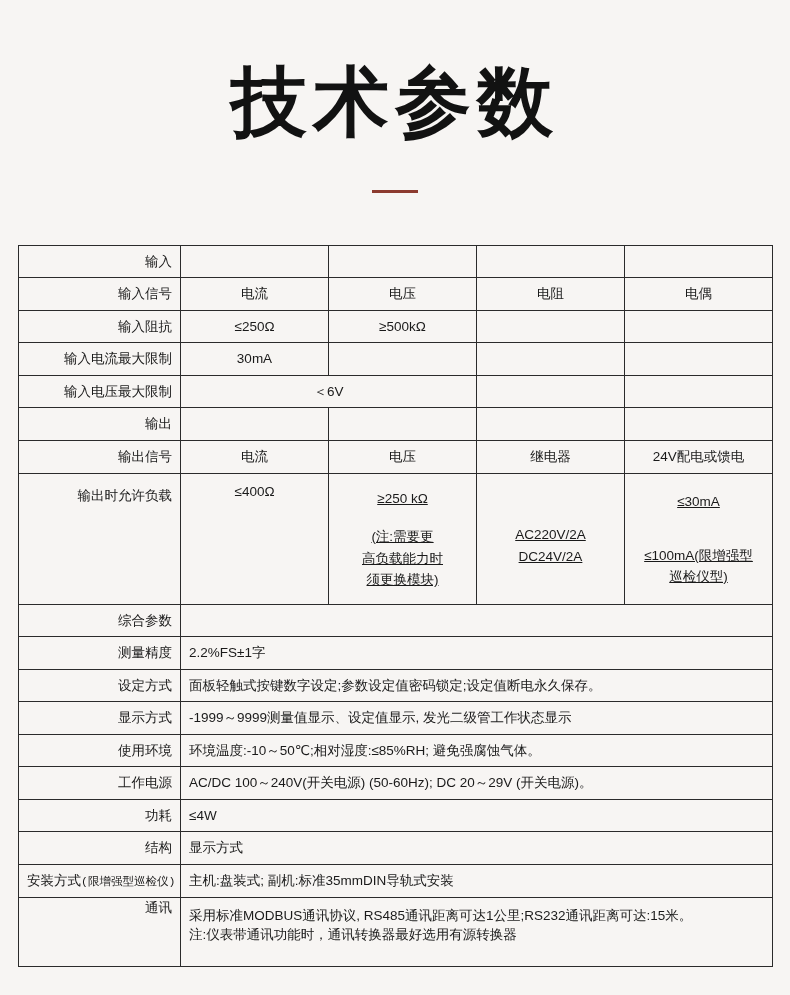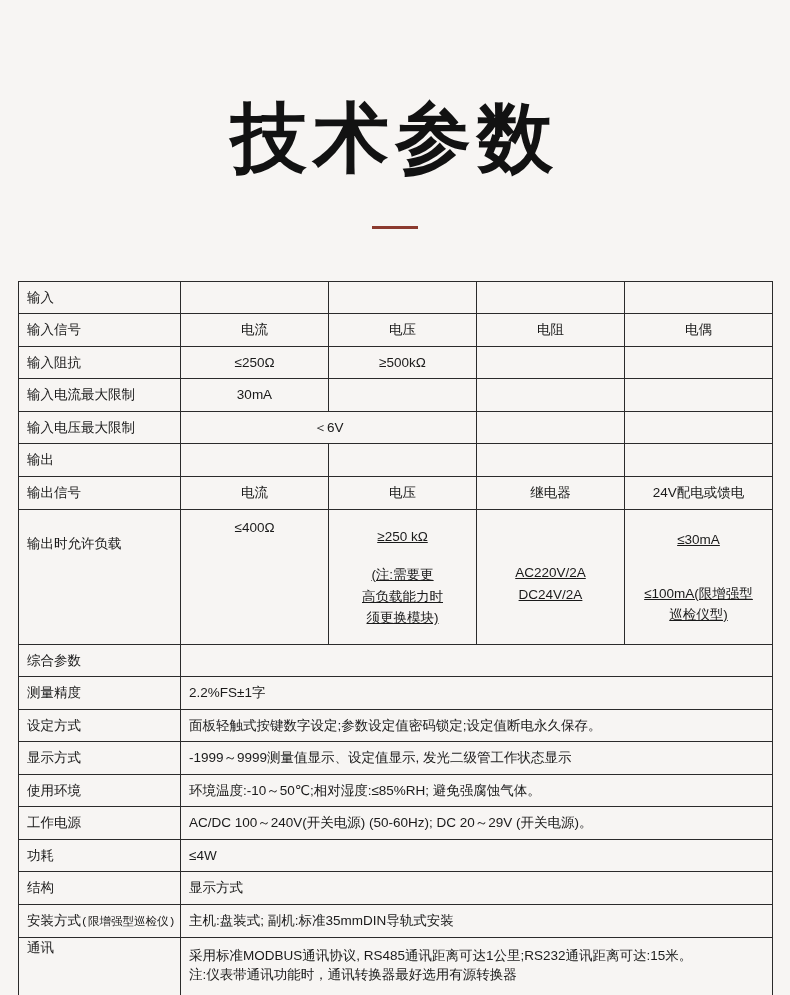--- a/index.html
+++ b/index.html
@@ -15,21 +15,21 @@
     overflow: hidden;
   }
   .page {
     position: relative;
     width: 790px;
     height: 995px;
     box-sizing: border-box;
   }
   .title-block {
     text-align: center;
-    padding-top: 96px;
+    padding-top: 60px;
   }
   .main-title {
     font-size: 76px;
     font-weight: bold;
     letter-spacing: 6px;
     line-height: 1.1;
     color: #121212;
     margin: 0;
     font-family: "DejaVu Sans", "Liberation Sans", sans-serif;
   }
@@ -50,21 +50,21 @@
   }
   table.spec td {
     border: 1px solid #2b2b2b;
     padding: 6px 8px;
     vertical-align: middle;
     line-height: 1.45;
     word-break: break-all;
   }
   td.label {
     width: 162px;
-    text-align: left;
+    text-align: right;
     padding-left: 6px;
   }
   td.c {
     text-align: center;
   }
   td.l {
     text-align: left;
   }
   .small {
     font-size: 11.5px;
@@ -155,21 +155,21 @@
           <td></td>
         </tr>
         <tr class="rowh">
           <td class="label">输出信号</td>
           <td class="c">电流</td>
           <td class="c">电压</td>
           <td class="c">继电器</td>
           <td class="c">24V配电或馈电</td>
         </tr>
         <tr>
-          <td class="label tall-cell" style="vertical-align:top; padding-top:24px;margin-left:40px;">输出时允许负载</td>
+          <td class="label tall-cell" style="vertical-align:top; padding-top:12px;margin-left:40px;">输出时允许负载</td>
           <td class="c tall-cell" style="vertical-align:top; padding-top:8px;">≤400Ω</td>
           <td class="c tall-cell" style="vertical-align:top; padding-top:8px;">
             <div class="stack">
               <div>≥250 kΩ</div>
               <div class="spacer-line"></div>
               <div>(注:需要更</div>
               <div>高负载能力时</div>
               <div>须更换模块)</div>
             </div>
           </td>

